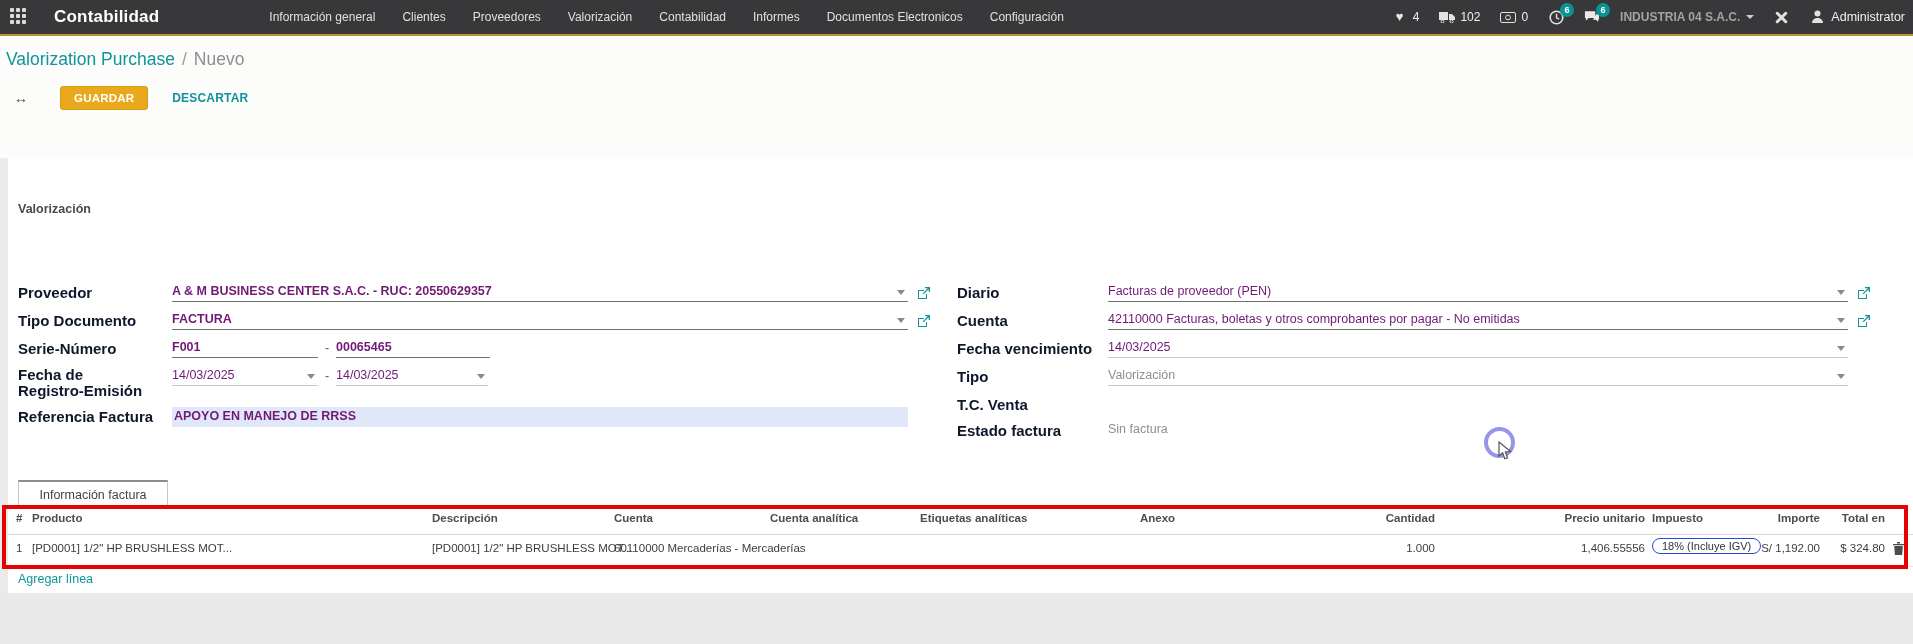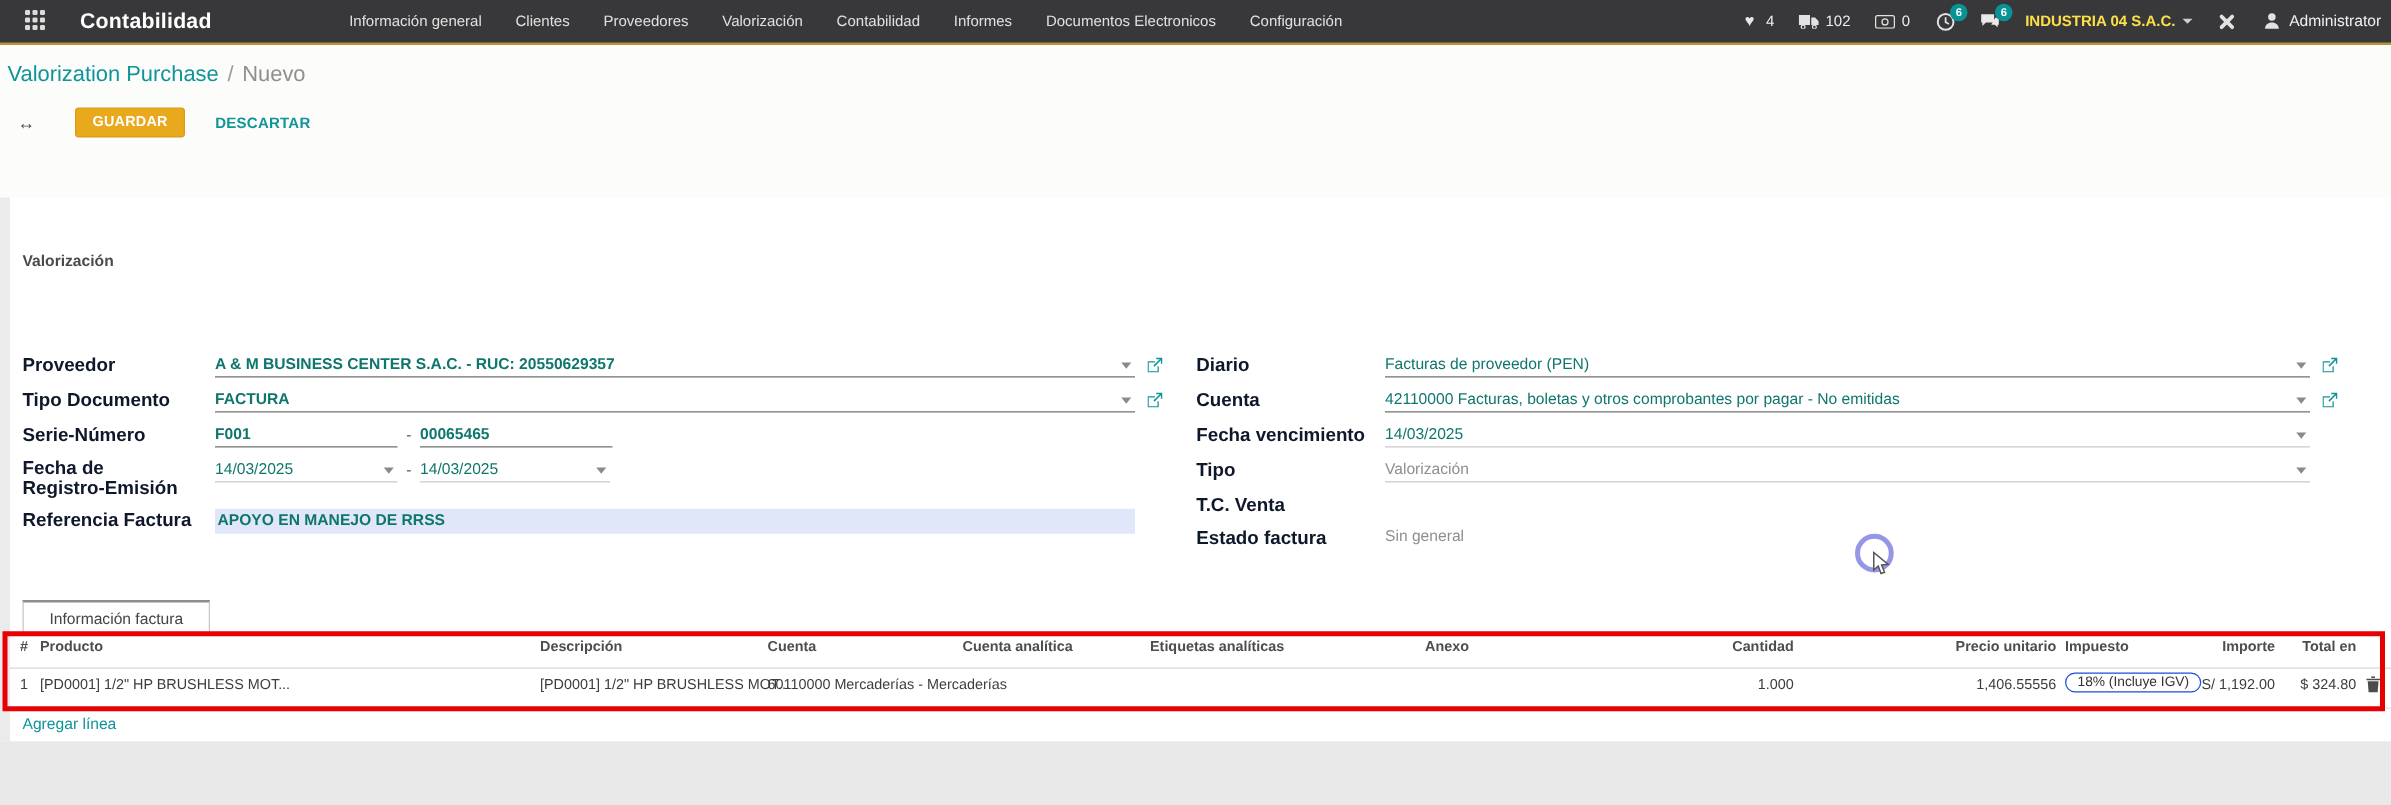--- a/index.html
+++ b/index.html
@@ -6,37 +6,37 @@
   html,body { background:#e9e9e9; }
   .screen {
     position:relative; width:1913px; height:644px; overflow:hidden;
     font-family:"Liberation Sans","DejaVu Sans",sans-serif;
     background:#fcfcfb; color:#222;
   }
   
   .topbar {
     position:absolute; top:0; left:0; width:100%; height:36px;
     background:#38383a; border-bottom:2px solid #b8923a;
-    display:flex; align-items:center; color:#e6e6e6;padding-left:10px;
+    display:flex; align-items:center; color:#e6e6e6;
   }
   .apps-grid { width:18px; height:18px; margin-left:10px; display:grid;
     grid-template-columns:repeat(3,4px); grid-template-rows:repeat(3,4px); gap:2px; cursor:pointer;}
   .apps-grid i { background:#dcdcdc; border-radius:1px; }
   .brand { font-size:17px; font-weight:700; color:#fff; margin-left:26px; letter-spacing:.2px; }
   .menu { display:flex; gap:27px; margin-left:110px; }
   .menu-item { font-size:12px; color:#e0e0e0; cursor:pointer; white-space:nowrap; }
   .topbar-right { margin-left:auto; display:flex; align-items:center; gap:20px; margin-right:8px; }
   .tb-group { display:flex; align-items:center; gap:5px; font-size:12px; color:#efefef; position:relative; cursor:pointer;}
   .tb-ic { display:inline-flex; width:16px; height:14px; align-items:center; justify-content:center; }
   .tb-ic svg { display:block; }
   .heart-glyph { font-size:13px; color:#e8e8e8; line-height:14px; }
   .badge { position:absolute; top:-7px; right:-10px; min-width:14px; height:14px; border-radius:8px;
     background:#0a9396; color:#fff; font-size:9px; font-weight:700;
     display:flex; align-items:center; justify-content:center; padding:0 3px; }
-  .company { font-size:12px; font-weight:700; color:#fde047; display:flex; align-items:center; gap:6px; }
+  .company { font-size:12px; font-weight:700; color:#a3a3a3; display:flex; align-items:center; gap:6px; }
   .caret-w { width:0; height:0; border-left:4px solid transparent; border-right:4px solid transparent; border-top:4px solid #cfcfcf; }
   .tools-x { position:relative; width:15px; height:15px; }
   .tools-x i { position:absolute; left:6px; top:0; width:3px; height:15px; background:#e2e2e2; border-radius:2px; }
   .tools-x i:first-child { transform:rotate(45deg); }
   .tools-x i:last-child { transform:rotate(-45deg); }
   .user { display:flex; align-items:center; gap:6px; font-size:12.5px; color:#f0f0f0; }
   
   .crumb-row { position:absolute; top:40px; left:0; width:100%; height:38px; display:flex; align-items:center; padding-left:6px; }
   .crumb-parent { color:#0f9499; font-size:17.5px; cursor:pointer; }
   .crumb-sep { color:#9b9b9b; font-size:17.5px; margin:0 7px; }
@@ -57,21 +57,21 @@
   .sb-right { display:flex; align-items:center; }
   .state-arrow { background:#ecb54e; color:#6d5718; font-weight:700; font-size:11.5px;
     padding:6px 22px 6px 16px; cursor:pointer;
     clip-path:polygon(0 0, calc(100% - 13px) 0, 100% 50%, calc(100% - 13px) 100%, 0 100%); }
   .state-muted { color:#c9c9c9; font-weight:700; font-size:11.5px; margin-left:16px; margin-right:6px; cursor:pointer; }
   
   .sheet { position:absolute; top:158px; left:0; width:100%; height:435px; background:#fff; }
   .left-gutter { position:absolute; top:0; left:0; width:8px; height:100%; background:#ebebeb; }
   .section-title { position:absolute; left:18px; top:44px; font-size:12.5px; font-weight:600; color:#4a4a4a; }
   .f-label { position:absolute; font-size:15px; font-weight:600; color:#0f172a; line-height:16px; }
-  .f-value { position:absolute; height:20px; line-height:19px; font-size:12.5px; color:#0f766e; white-space:nowrap; overflow:hidden; cursor:text; }
+  .f-value { position:absolute; height:20px; line-height:19px; font-size:12.5px; color:#701a75; white-space:nowrap; overflow:hidden; cursor:text; }
   .u-dark { border-bottom:1px solid #707070; }
   .u-light { border-bottom:1px solid #c9c9c9; }
   .v-gray { color:#8f8f8f; }
   .v-highlight { background:#dfe7f8; padding-left:2px; }
   .f-caret { position:absolute; right:3px; top:8px; width:0; height:0;
     border-left:4px solid transparent; border-right:4px solid transparent; border-top:5px solid #8a8a8a; cursor:pointer; }
   .ext-ic { position:absolute; width:13px; height:13px; cursor:pointer; }
   .f-dash { position:absolute; font-size:12.5px; color:#555; }
   
   .tab { position:absolute; left:18px; top:322px; width:150px; height:28px; background:#fff;
@@ -291,21 +291,21 @@
 
     <div class="f-label" style="left:957px;top:211px;">Tipo</div>
     <div class="f-value u-light v-gray" style="left:1108px;top:208px;width:740px;">
       <span>Valorización</span>
       <span class="f-caret"></span>
     </div>
 
     <div class="f-label" style="left:957px;top:239px;">T.C. Venta</div>
 
     <div class="f-label" style="left:957px;top:265px;">Estado factura</div>
-    <div class="f-value v-gray" style="left:1108px;top:262px;width:740px;">Sin general</div>
+    <div class="f-value v-gray" style="left:1108px;top:262px;width:740px;">Sin factura</div>
 
     <div class="tab">Información factura</div>
 
     <div class="th c-num">#</div>
     <div class="th c-prod">Producto</div>
     <div class="th c-desc">Descripción</div>
     <div class="th c-acct">Cuenta</div>
     <div class="th c-anal">Cuenta analítica</div>
     <div class="th c-tags">Etiquetas analíticas</div>
     <div class="th c-anexo">Anexo</div>

